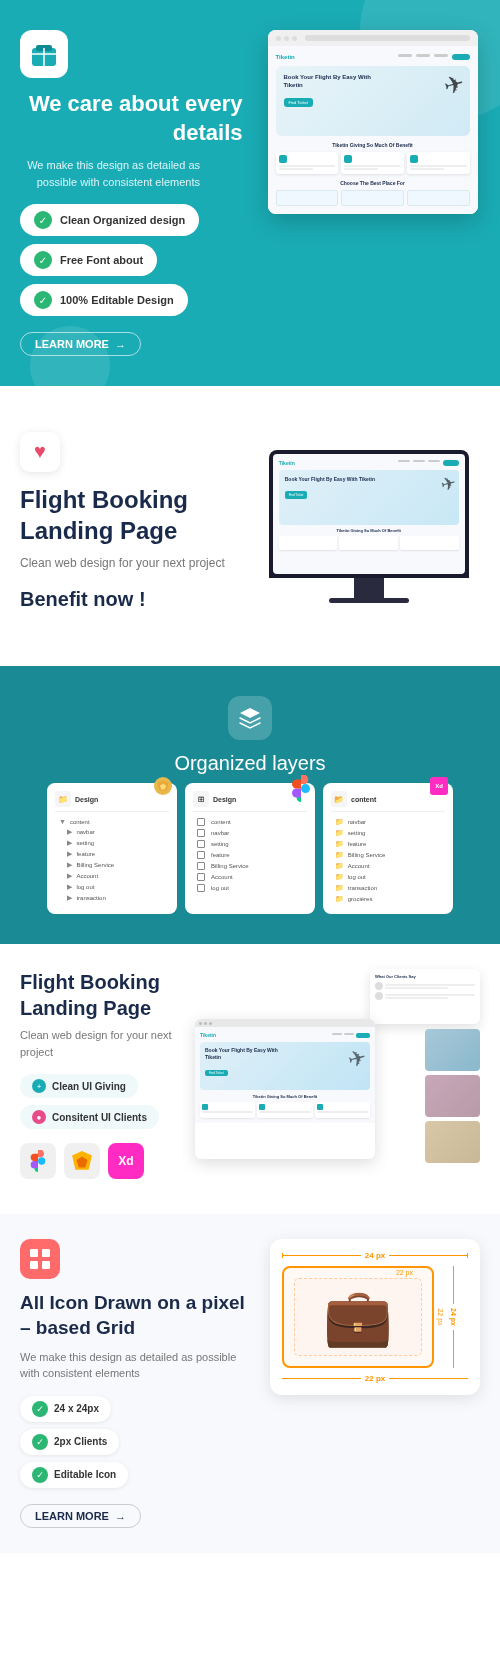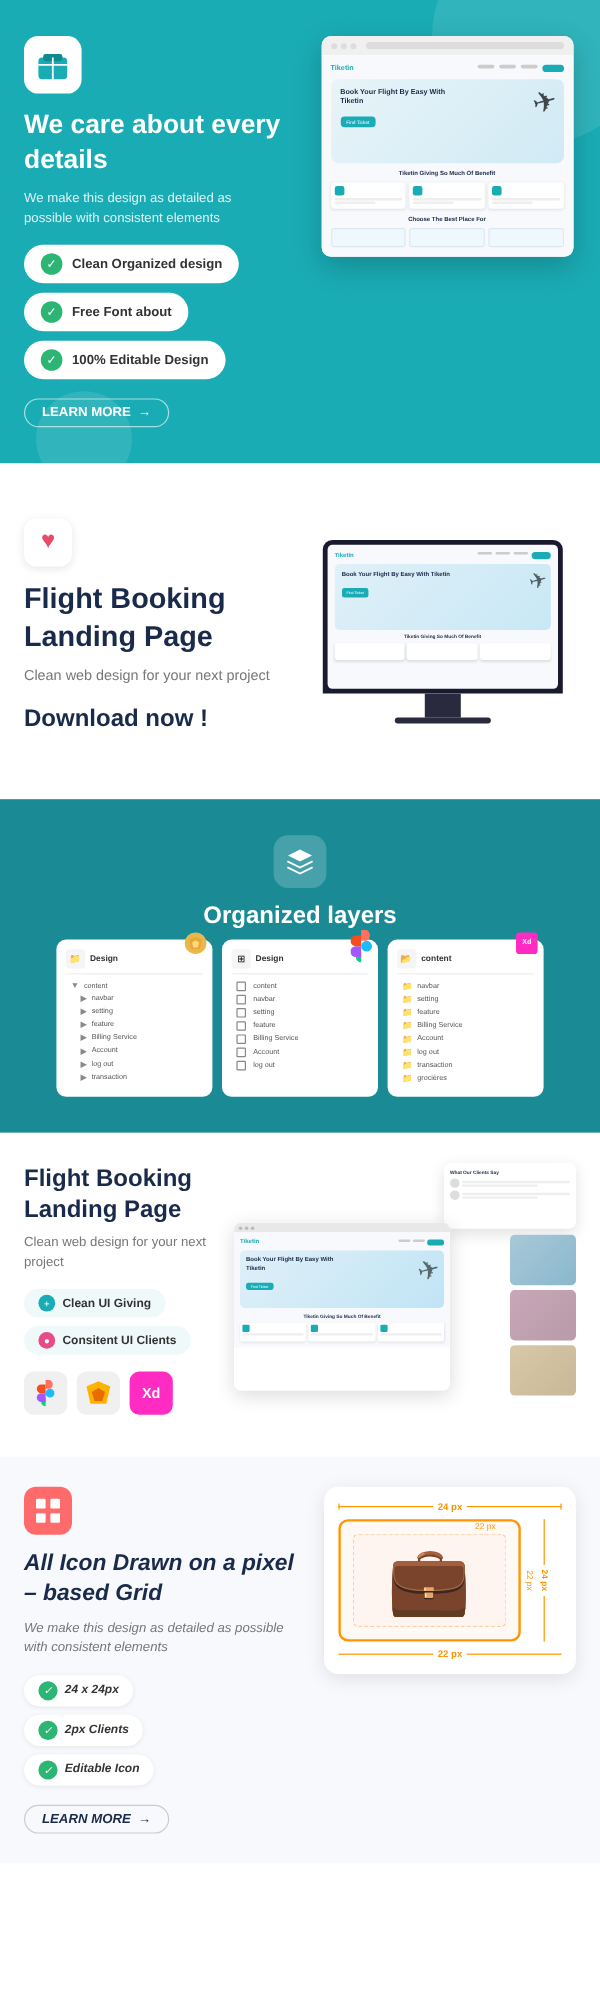--- a/index.html
+++ b/index.html
@@ -17,20 +17,21 @@
       display: flex;
       align-items: flex-start;
       gap: 15px;
       position: relative;
       overflow: hidden;
       min-height: 330px;
     }
     .section-1-left {
       flex: 1;
       z-index: 2;
+      text-align: right;
     }
     .section-1-icon {
       width: 48px;
       height: 48px;
       background: #fff;
       border-radius: 12px;
       display: flex;
       align-items: center;
       justify-content: center;
       margin-bottom: 12px;
@@ -373,21 +374,21 @@
       height: 44px;
       background: rgba(255,255,255,0.2);
       border-radius: 12px;
       display: flex;
       align-items: center;
       justify-content: center;
       margin: 0 auto 12px;
     }
     .section-3-title {
       font-size: 20px;
-      font-weight: 700;
+      font-weight: 400;
       color: #fff;
       margin-bottom: 8px;
     }
     .section-3-desc {
       font-size: 11px;
       color: rgba(255,255,255,0.8);
       line-height: 1.6;
       margin-bottom: 20px;
     }
     .layers-panels {
@@ -548,21 +549,20 @@
     
     .section-5 {
       background: #f8f9fc;
       padding: 25px 20px;
       display: flex;
       gap: 15px;
       align-items: flex-start;
     }
     .section-5-left {
       flex: 1;
-      font-style: italic;
     }
     .icon-grid-badge {
       width: 40px;
       height: 40px;
       background: #ff6b6b;
       border-radius: 10px;
       display: flex;
       align-items: center;
       justify-content: center;
       margin-bottom: 12px;
@@ -732,21 +732,21 @@
   </div>
 </div>
 
 <div class="section-2">
   <div class="section-2-left">
     <div class="heart-icon-wrap">
       <span style="color:#e84b6a;font-size:20px;">♥</span>
     </div>
     <div class="section-2-title">Flight Booking Landing Page</div>
     <div class="section-2-desc">Clean web design for your next project</div>
-    <div class="download-text">Download now !</div>
+    <div class="download-text">Benefit now !</div>
   </div>
 
   <div class="section-2-right">
     <div class="imac-mockup">
       <div class="imac-screen">
         <div class="imac-screen-inner">
           <div class="imac-screen-content">
             <div class="imac-nav">
               <span class="imac-logo">Tiketin</span>
               <div style="display:flex;gap:3px;">

